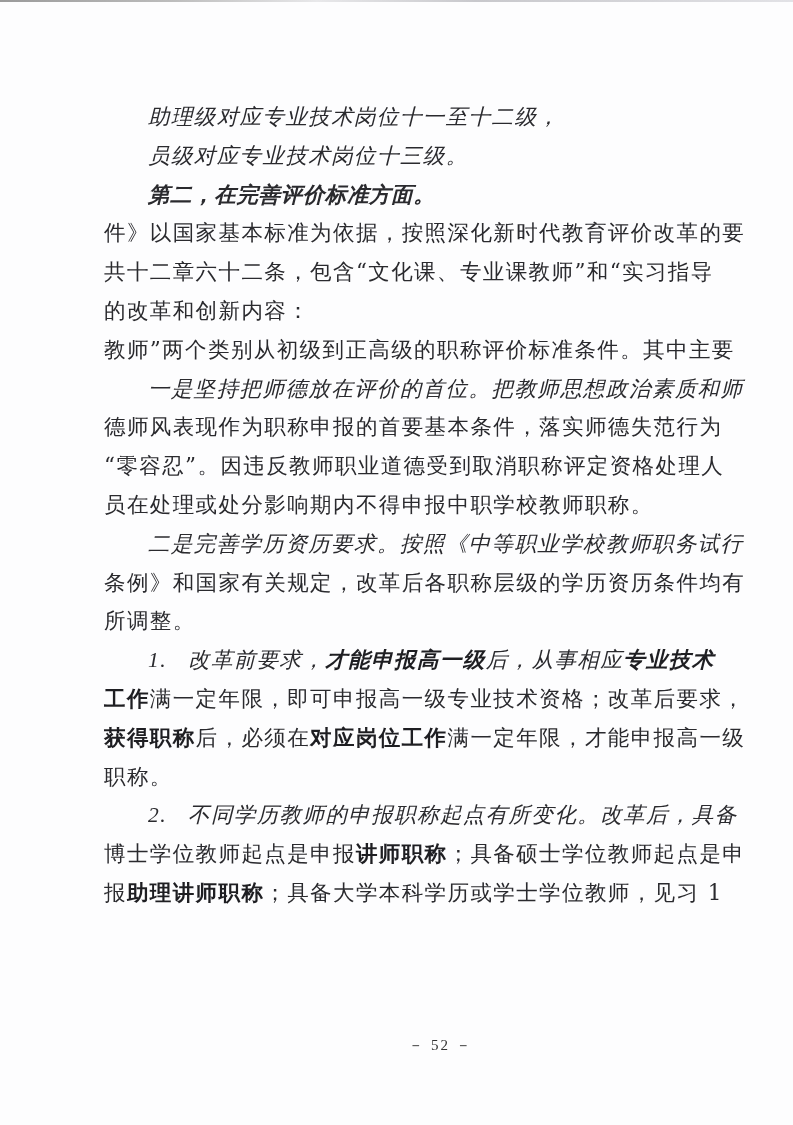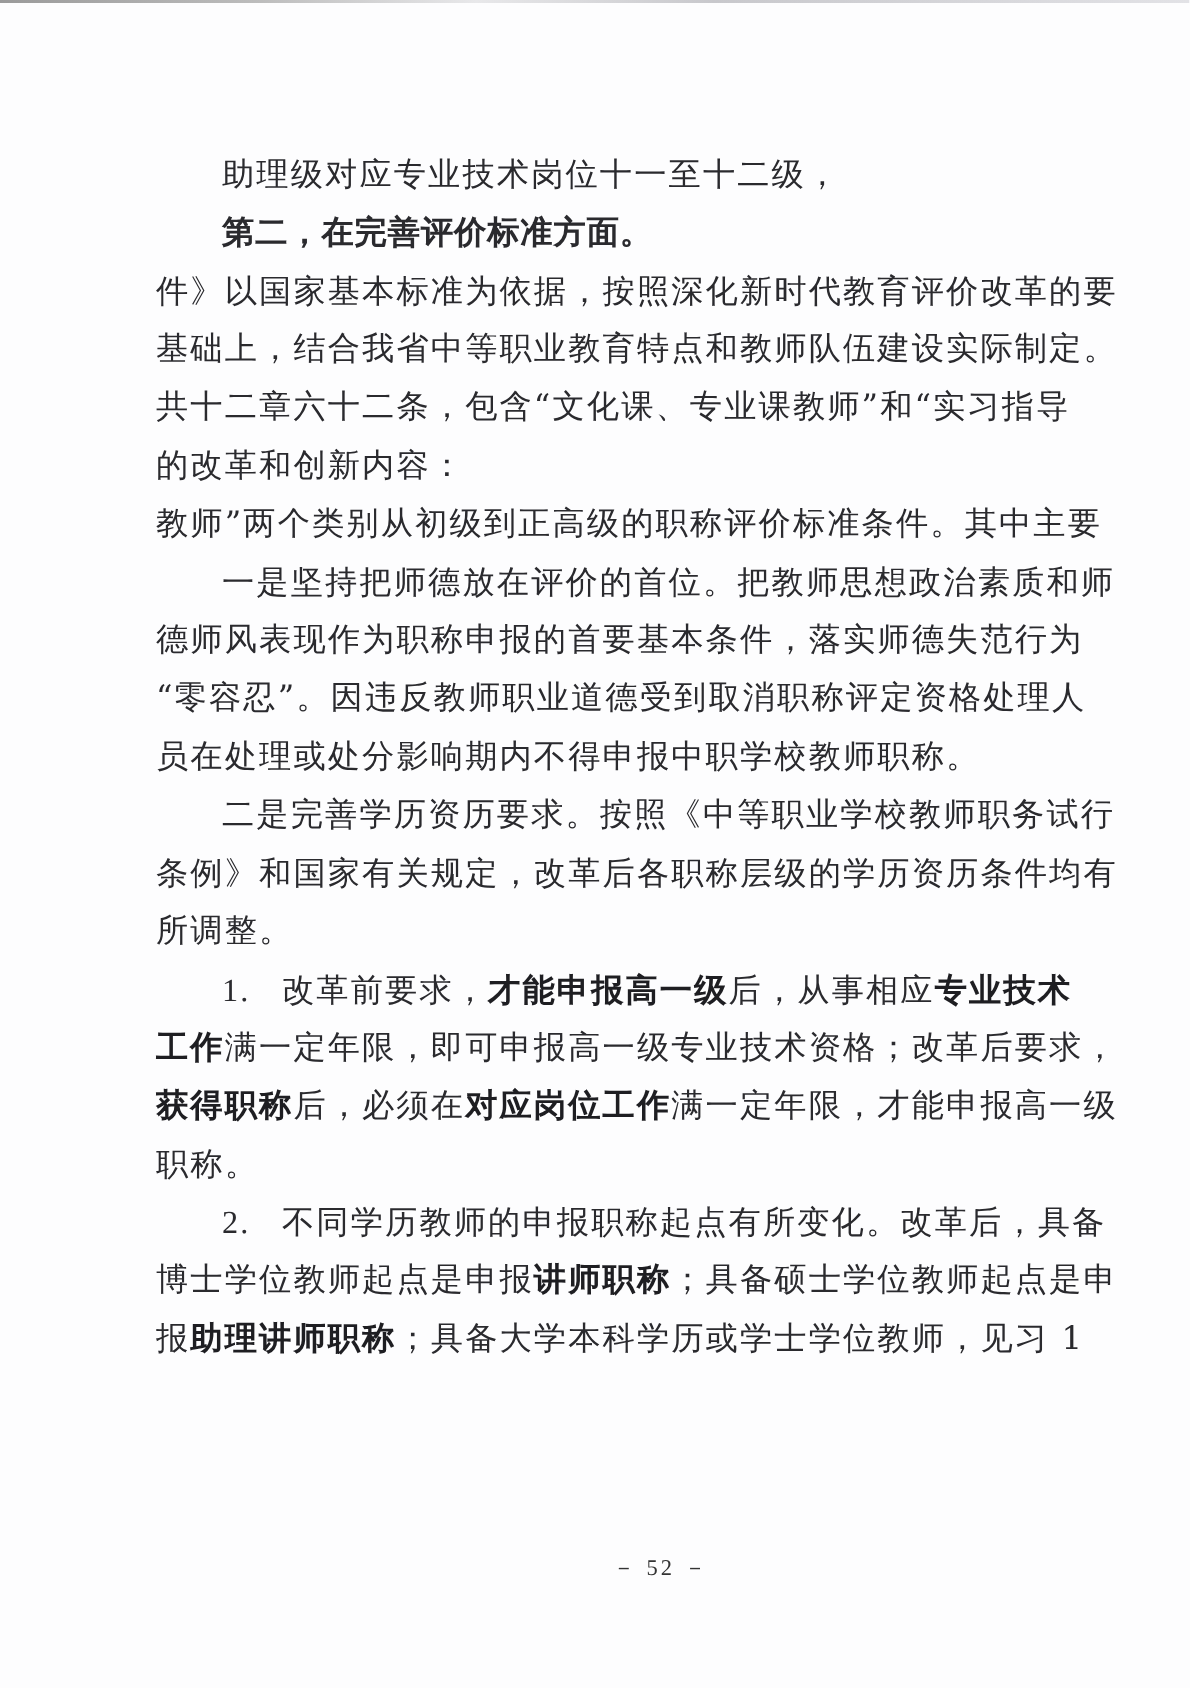--- a/index.html
+++ b/index.html
@@ -20,41 +20,41 @@
   .line {
     font-size: 21.5px;
     line-height: 38.8px;
     height: 38.8px;
     white-space: nowrap;
     letter-spacing: 1.4px;
     text-align: justify;
     text-align-last: justify;
   }
   .line.last { text-align-last: left; }
-  .indent { padding-left: 44px; }
+  .indent { padding-left: 44px; font-style: italic; }
   .b { font-weight: bold; color: #1e1e22; }
   .heading { font-family: "DejaVu Sans", "Liberation Sans", sans-serif; font-weight: bold; letter-spacing: 0.6px; }
   .numlabel { display: inline-block; width: 40px; font-family: "Liberation Serif", serif; }
   .pagenum {
     position: absolute; top: 1036px; left: 0; width: 793px; text-align: center;
     font-family: "Liberation Serif", serif; font-size: 15px; color: #333;
     letter-spacing: 2px;
     padding-left: 44px;
   }
 </style>
 </head>
 <body>
 
 <div class="topline"></div>
 
 <div class="page" id="page">
     <div class="line indent last"><span>助理级对应专业技术岗位十一至十二级，</span></div>
+    <div class="line indent last"><span>员级对应专业技术岗位十三级。</span></div>
     <div class="line indent last"><span class="heading">第二，在完善评价标准方面。</span></div>
     <div class="line"><span>件》以国家基本标准为依据，按照深化新时代教育评价改革的要</span></div>
-    <div class="line"><span>基础上，结合我省中等职业教育特点和教师队伍建设实际制定。</span></div>
     <div class="line"><span>共十二章六十二条，包含“文化课、专业课教师”和“实习指导</span></div>
     <div class="line last"><span>的改革和创新内容：</span></div>
     <div class="line"><span>教师”两个类别从初级到正高级的职称评价标准条件。其中主要</span></div>
     <div class="line indent"><span>一是坚持把师德放在评价的首位。把教师思想政治素质和师</span></div>
     <div class="line"><span>德师风表现作为职称申报的首要基本条件，落实师德失范行为</span></div>
     <div class="line"><span>“零容忍”。因违反教师职业道德受到取消职称评定资格处理人</span></div>
     <div class="line last"><span>员在处理或处分影响期内不得申报中职学校教师职称。</span></div>
     <div class="line indent"><span>二是完善学历资历要求。按照《中等职业学校教师职务试行</span></div>
     <div class="line"><span>条例》和国家有关规定，改革后各职称层级的学历资历条件均有</span></div>
     <div class="line last"><span>所调整。</span></div>

